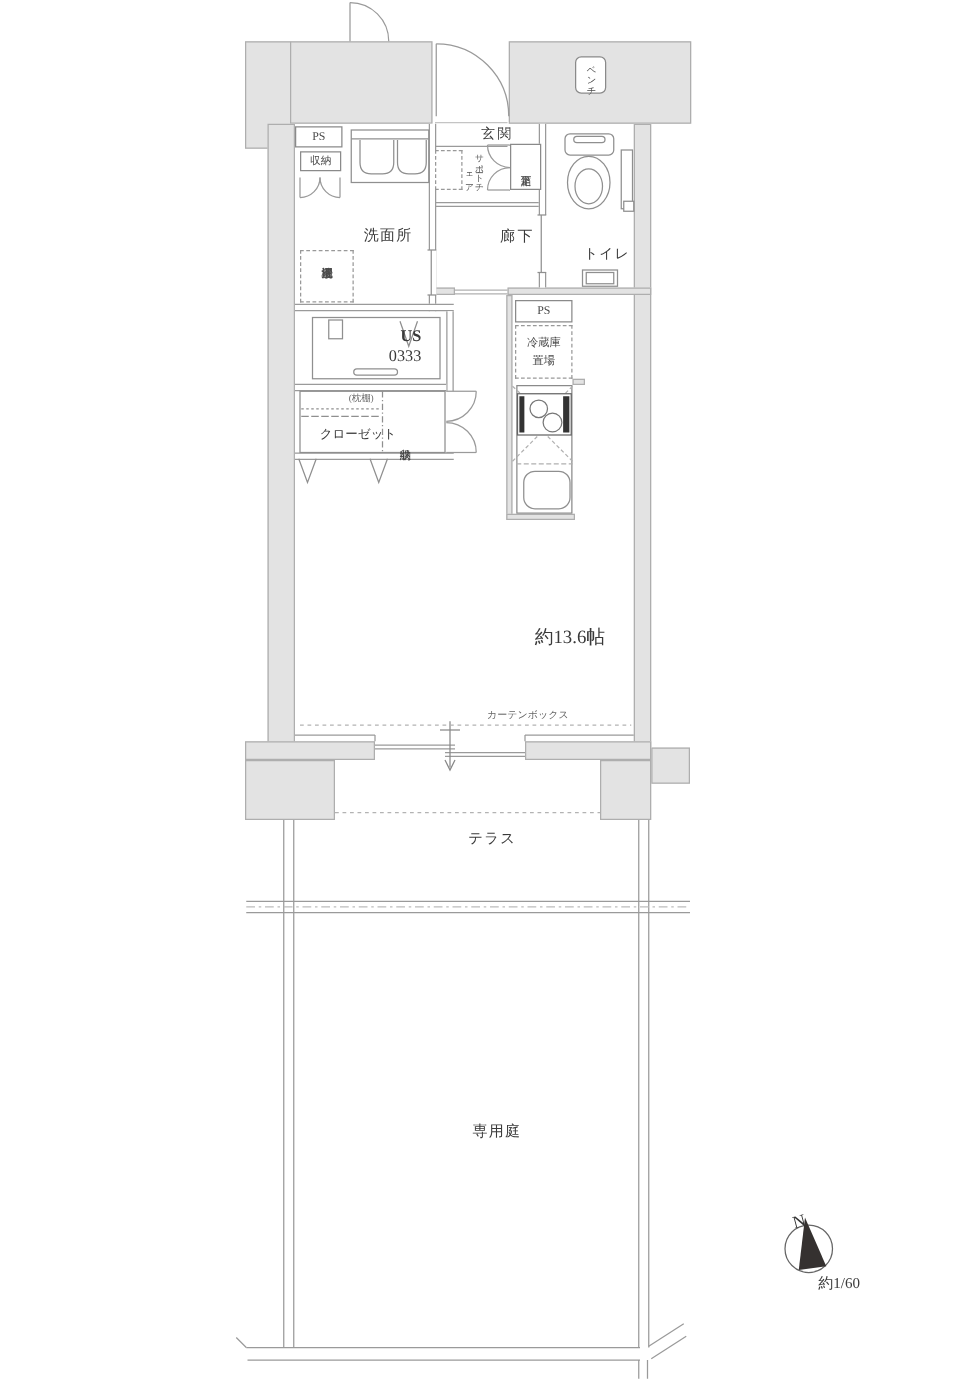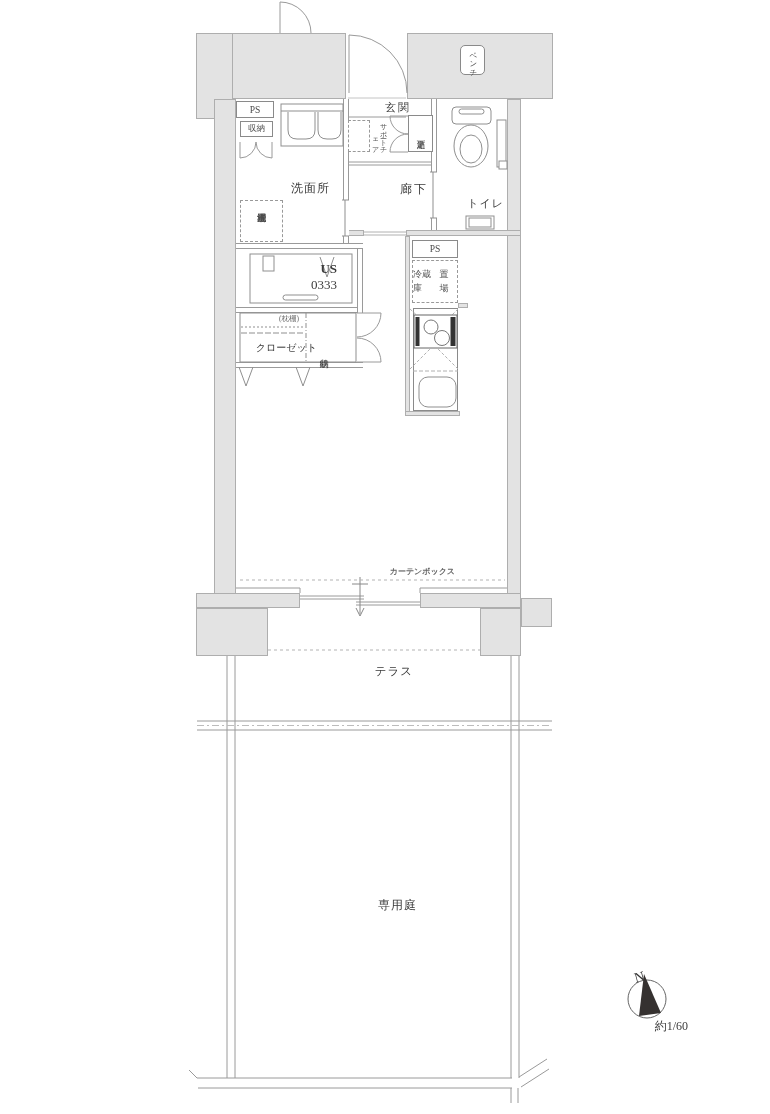--- a/index.html
+++ b/index.html
@@ -58,21 +58,21 @@
     <span class="vtext" style="height:31px;">洗濯機置場</span>
   </div>
   <div class="box dashed" style="left:348px;top:120px;width:22px;height:32px;"></div>
   <div class="lbl vtext" style="left:371px;top:116px;height:34px;font-size:7px;color:#555;">サポートチェア</div>
   <div class="box" style="left:408px;top:115px;width:25px;height:37px;font-size:8.5px;">
     <span class="vtext">下足箱</span>
   </div>
   <div class="box" style="left:412px;top:240px;width:46px;height:18px;font-size:9.5px;">
     <span>PS</span>
   </div>
-  <div class="box dashed" style="left:412px;top:260px;width:46px;height:43px;font-size:9px;flex-direction:row;line-height:1.5;">
+  <div class="box dashed" style="left:412px;top:260px;width:46px;height:43px;font-size:9px;flex-direction:column;line-height:1.5;">
     <span>冷蔵庫</span>
     <span>置場</span>
   </div>
   <div class="box" style="left:413px;top:308px;width:45px;height:103px;"></div>
 
   <svg width="770" height="1114" viewBox="0 0 770 1114">
     <g stroke="#9a9a9a" fill="none" stroke-width="1">
       <line x1="280" y1="2" x2="280" y2="33"></line>
       <path d="M280,2 A31,31 0 0 1 311,33"></path>
       <line x1="349" y1="35" x2="349" y2="93"></line>
@@ -200,18 +200,19 @@
   <div class="lbl" style="left:250px;top:181px;width:80px;font-size:12px;letter-spacing:1px;">洗面所</div>
   <div class="lbl" style="left:368px;top:182px;width:60px;font-size:12px;letter-spacing:2px;">廊下</div>
   <div class="lbl" style="left:444px;top:177px;width:60px;font-size:11px;letter-spacing:1px;margin-top:20px;">トイレ</div>
   <div class="lbl" style="left:283px;top:261px;width:54px;font-size:13px;">
     <span style="display:block;font-weight:bold;">US</span>
     <span style="display:block;">0333</span>
   </div>
   <div class="lbl" style="left:239px;top:314px;width:60px;font-size:7.5px;color:#666;">(枕棚)</div>
   <div class="lbl" style="left:227px;top:342px;width:90px;font-size:10px;">クローゼット</div>
   <div class="lbl vtext" style="left:319px;top:324px;height:28px;font-size:9px;">収納</div>
-  <div class="lbl" style="left:335px;top:567px;width:120px;font-size:8px;color:#666;font-weight:bold;">カーテンボックス</div>
+  <div class="lbl" style="left:264px;top:501px;width:220px;font-size:15px;">約13.6帖</div>
+  <div class="lbl" style="left:335px;top:567px;width:120px;font-size:8px;color:#666;">カーテンボックス</div>
   <div class="lbl" style="left:333px;top:664px;width:80px;font-size:11.5px;letter-spacing:1px;">テラス</div>
   <div class="lbl" style="left:337px;top:898px;width:80px;font-size:12px;letter-spacing:1px;">専用庭</div>
   <div class="lbl" style="left:608px;top:1019px;width:80px;font-size:12px;">約1/60</div>
 
 </div>
 
 </body></html>

